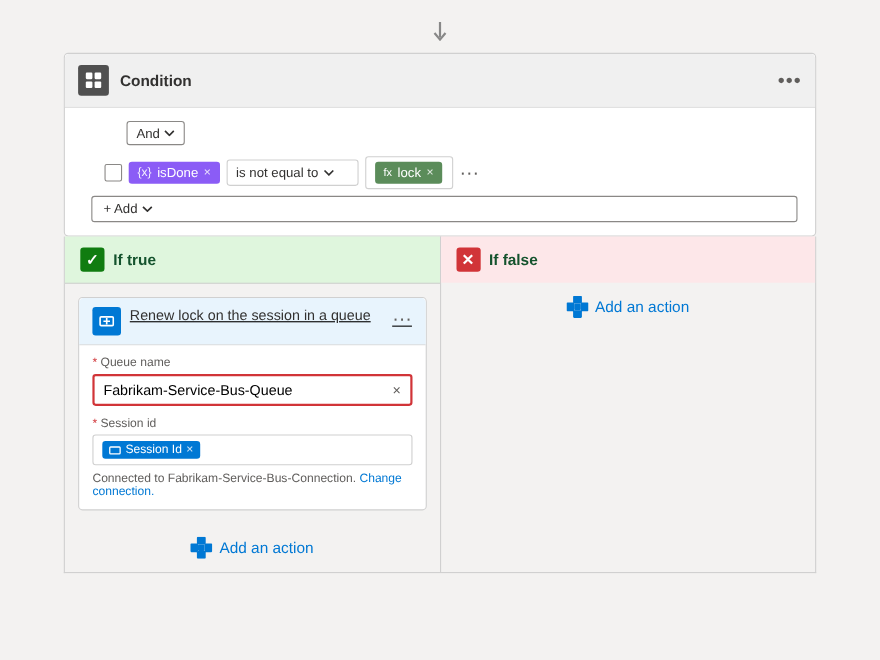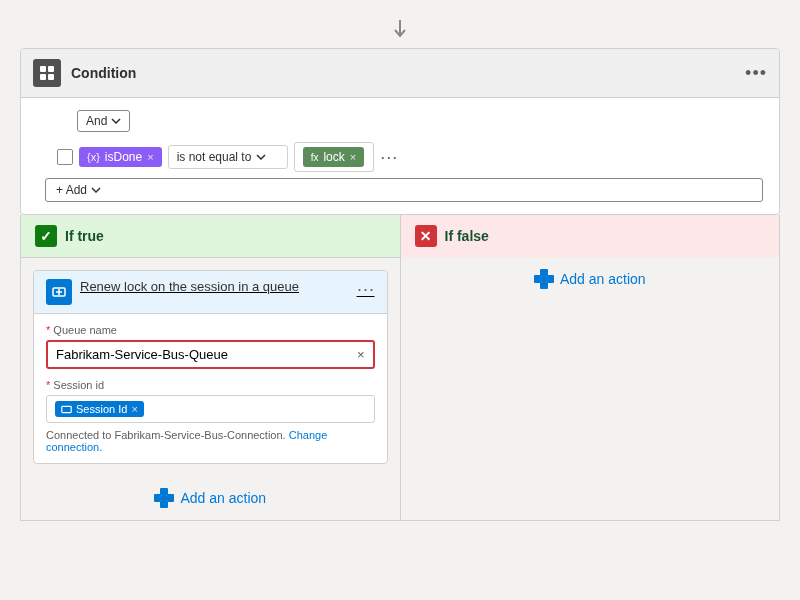--- a/index.html
+++ b/index.html
@@ -7,21 +7,21 @@
       background: #f3f2f1;
       font-family: 'Segoe UI', sans-serif;
       font-size: 13px;
       display: flex;
       justify-content: center;
       align-items: flex-start;
       padding: 20px;
       min-height: 600px;
     }
     .canvas {
-      width: 760px;
+      width: 684px;
       position: relative;
     }
     .arrow-down {
       display: flex;
       justify-content: center;
       margin-bottom: 8px;
     }
     .arrow-down svg {
       color: #888;
     }

